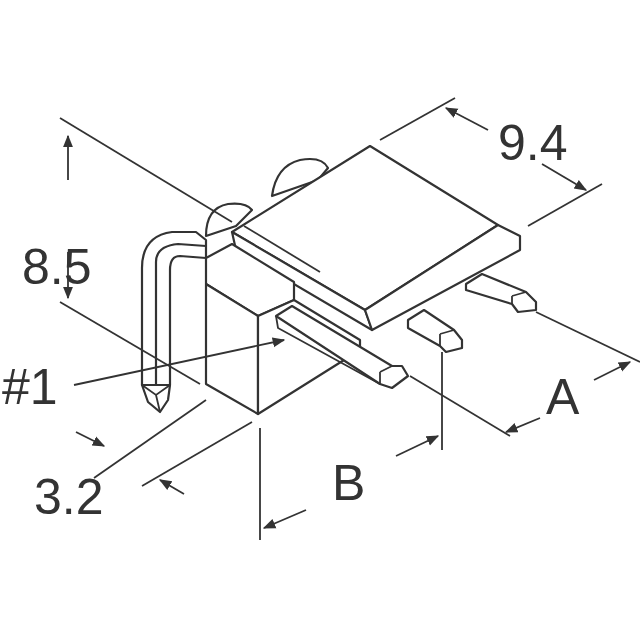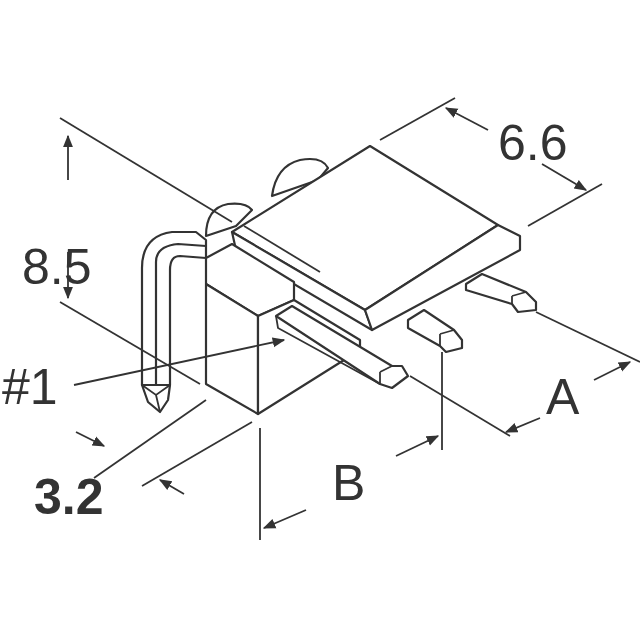--- a/index.html
+++ b/index.html
@@ -89,17 +89,17 @@
 
   <g>
     <line class="thin" x1="410" y1="376" x2="510" y2="436"></line>
     <line class="thin" x1="536" y1="312" x2="640" y2="362"></line>
     <line class="thin" x1="540" y1="418" x2="506" y2="432" marker-end="url(#ah)"></line>
     <line class="thin" x1="594" y1="380" x2="630" y2="362" marker-end="url(#ah)"></line>
   </g>
 </svg>
 
 <div class="lbl" style="left:22px; top:198px;margin-top:44px;">8.5</div>
-<div class="lbl" style="left:498px; top:118px;">6.6</div>
+<div class="lbl" style="left:498px; top:118px;">9.4</div>
 <div class="lbl" style="left:2px; top:362px;">#1</div>
-<div class="lbl" style="left:34px; top:472px;font-weight:bold;">3.2</div>
+<div class="lbl" style="left:34px; top:472px;">3.2</div>
 <div class="lbl" style="left:332px; top:458px;">B</div>
 <div class="lbl" style="left:546px; top:372px;">A</div>
 
 </body></html>

